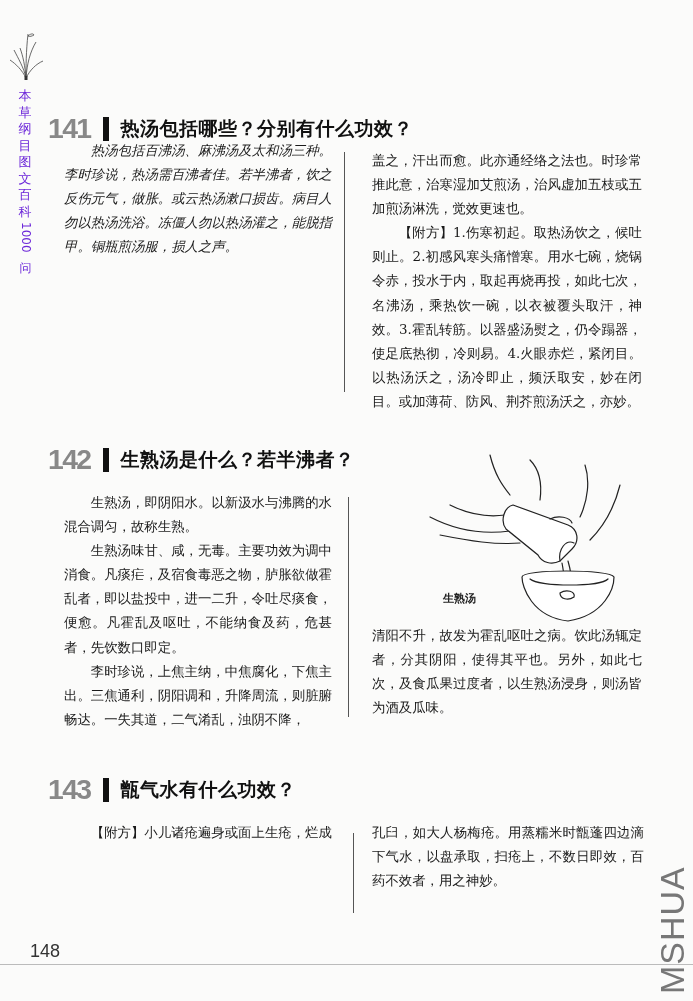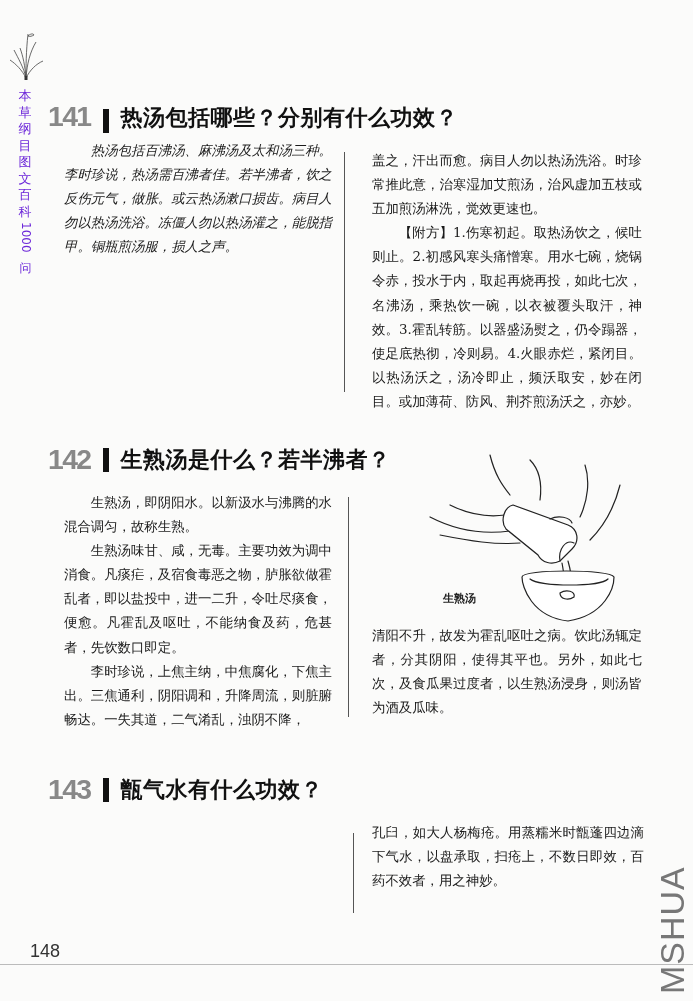--- a/index.html
+++ b/index.html
@@ -13,21 +13,21 @@
     font-family: "DejaVu Sans", sans-serif; font-size: 13px; line-height: 16.5px;
     color: #6d28d9; text-align: center; word-break: break-all;
   }
   .side-title .num { display: block; writing-mode: vertical-rl; margin: 2px auto; font-size: 12px; }
   .q-head { position: absolute; left: 49px; display: flex; align-items: center; height: 40px; }
   .q-num {
     font-family: "Liberation Sans", sans-serif; font-weight: bold; font-size: 27px; color: #888;
     letter-spacing: -1.5px; transform: scaleX(1.05);
   }
   .q-bar { width: 6px; height: 24px; background: #111; margin: 0 12px 0 13px; }
-  .q-title { font-family: "DejaVu Sans", sans-serif; font-weight: bold; font-size: 22px; color: #111; letter-spacing: 0.5px; }
+  .q-title { font-family: "DejaVu Sans", sans-serif; font-weight: bold; font-size: 19px; color: #111; letter-spacing: 0.5px; }
   .col {
     position: absolute; font-size: 13.4px; line-height: 24.1px; text-align: justify;
   }
   .col p { margin: 0; }
   .col p.ind { text-indent: 2em; }
   .divider { position: absolute; width: 1px; background: #555; }
   .figure { position: absolute; left: 410px; top: 445px; width: 260px; height: 180px; }
   .fig-caption {
     position: absolute; left: 443px; top: 591px;
     font-family: "DejaVu Sans", sans-serif; font-weight: bold; font-size: 11px; color: #222;
@@ -53,31 +53,31 @@
     <path d="M18 50 C16 40 10 30 6 22"></path>
     <path d="M20 8 C22 6 25 5 26 7 C24 8 22 9 20 8Z"></path>
   </g>
   <rect x="16.5" y="48" width="3" height="4" fill="#333"></rect>
 </svg>
 <div class="side-title">
   <span>本草纲目图文百科</span>
   <span class="num">1000问</span>
 </div>
 
-<div class="q-head" style="top:93px;align-items:flex-end;">
+<div class="q-head" style="top:109px;">
   <span class="q-num">141</span>
   <span class="q-bar"></span>
   <span class="q-title">热汤包括哪些？分别有什么功效？</span>
 </div>
 <div class="col" style="left:64px; top:139px; width:268px;font-style:italic;">
   <p class="ind">热汤包括百沸汤、麻沸汤及太和汤三种。李时珍说，热汤需百沸者佳。若半沸者，饮之反伤元气，做胀。或云热汤漱口损齿。病目人勿以热汤洗浴。冻僵人勿以热汤灌之，能脱指甲。铜瓶煎汤服，损人之声。</p>
 </div>
 <div class="divider" style="left:344px; top:152px; height:240px;"></div>
 <div class="col" style="left:372px; top:149px; width:270px;">
-  <p>盖之，汗出而愈。病目人勿以热汤洗浴。时珍常推此意，治寒湿加艾煎汤，治风虚加五枝或五加煎汤淋洗，觉效更速也。</p>
+  <p>盖之，汗出而愈。此亦通经络之法也。时珍常推此意，治寒湿加艾煎汤，治风虚加五枝或五加煎汤淋洗，觉效更速也。</p>
   <p class="ind">【附方】1.伤寒初起。取热汤饮之，候吐则止。2.初感风寒头痛憎寒。用水七碗，烧锅令赤，投水于内，取起再烧再投，如此七次，名沸汤，乘热饮一碗，以衣被覆头取汗，神效。3.霍乱转筋。以器盛汤熨之，仍令蹋器，使足底热彻，冷则易。4.火眼赤烂，紧闭目。以热汤沃之，汤冷即止，频沃取安，妙在闭目。或加薄荷、防风、荆芥煎汤沃之，亦妙。</p>
 </div>
 
 <div class="q-head" style="top:440px;">
   <span class="q-num">142</span>
   <span class="q-bar"></span>
   <span class="q-title">生熟汤是什么？若半沸者？</span>
 </div>
 <div class="col" style="left:64px; top:491px; width:268px;">
   <p class="ind">生熟汤，即阴阳水。以新汲水与沸腾的水混合调匀，故称生熟。</p>
@@ -110,20 +110,21 @@
 <div class="col" style="left:372px; top:624px; width:270px;">
   <p>清阳不升，故发为霍乱呕吐之病。饮此汤辄定者，分其阴阳，使得其平也。另外，如此七次，及食瓜果过度者，以生熟汤浸身，则汤皆为酒及瓜味。</p>
 </div>
 
 <div class="q-head" style="top:770px;">
   <span class="q-num">143</span>
   <span class="q-bar"></span>
   <span class="q-title">甑气水有什么功效？</span>
 </div>
 <div class="col" style="left:64px; top:821px; width:270px;">
+  <p class="ind">【附方】小儿诸疮遍身或面上生疮，烂成</p>
 </div>
 <div class="divider" style="left:353px; top:833px; height:80px;"></div>
 <div class="col" style="left:372px; top:821px; width:272px;">
   <p>孔臼，如大人杨梅疮。用蒸糯米时甑蓬四边滴下气水，以盘承取，扫疮上，不数日即效，百药不效者，用之神妙。</p>
 </div>
 
 <div class="page-num">148</div>
 <div class="footer-rule"></div>
 <div class="watermark">MSHUA</div>
 

